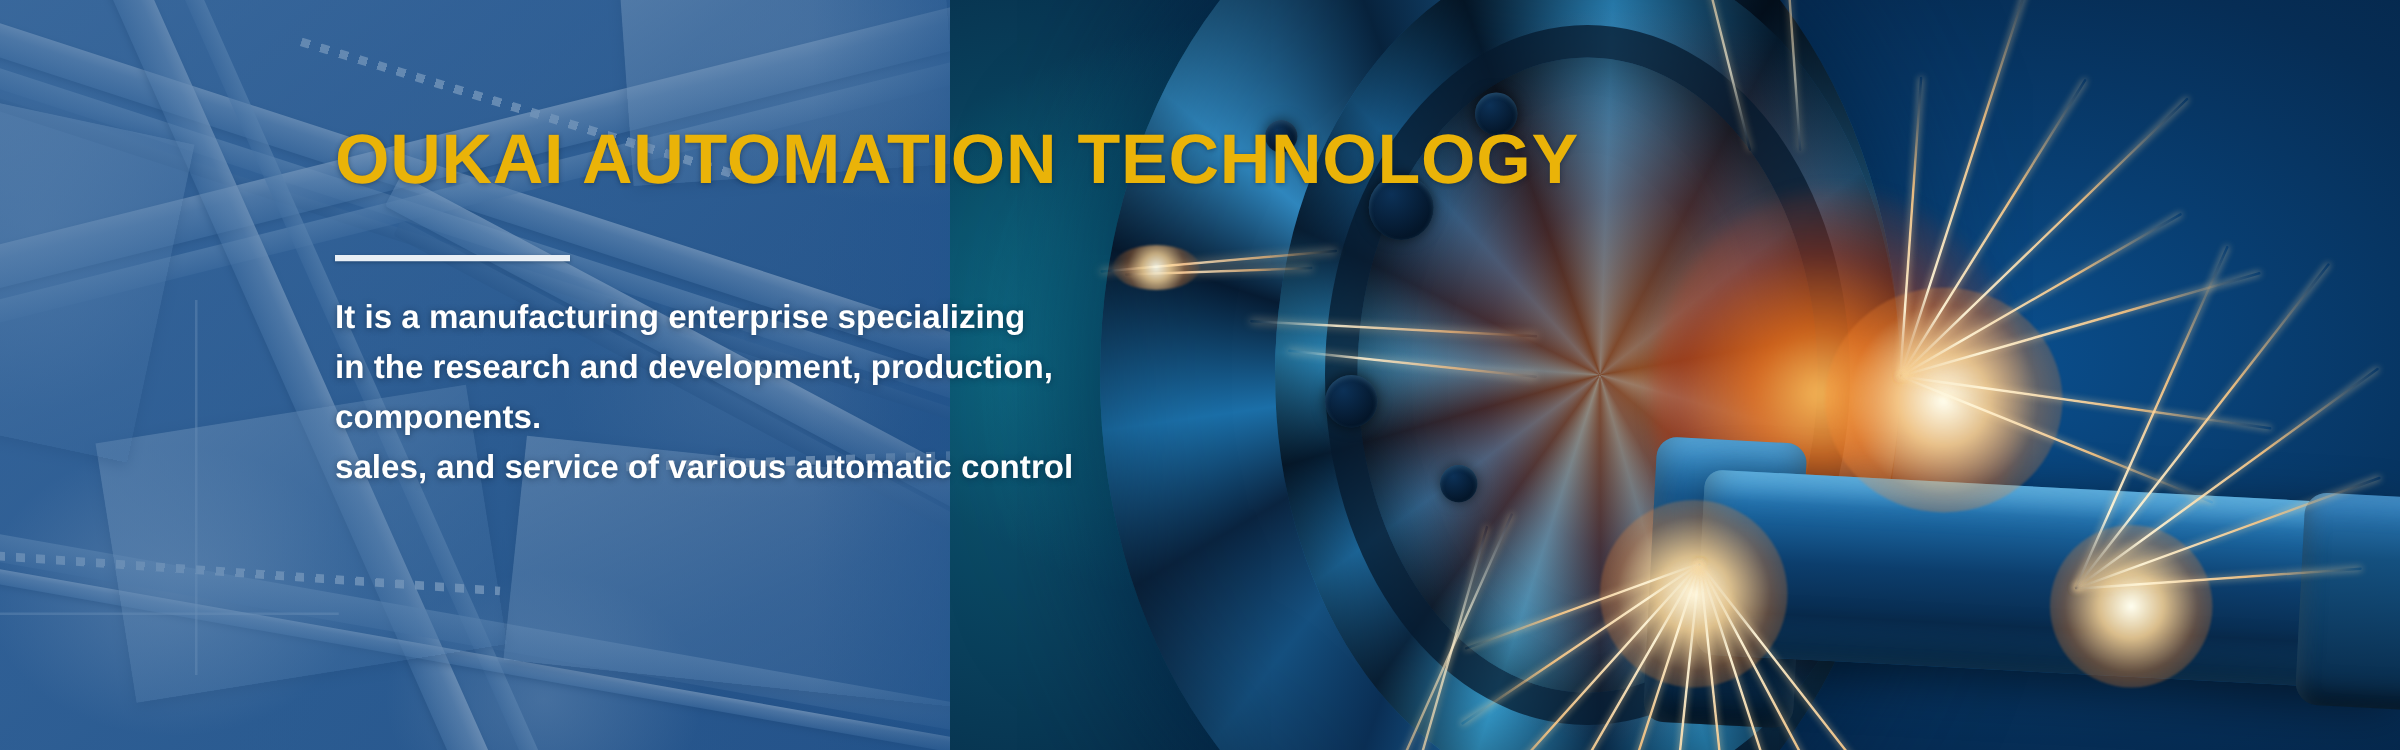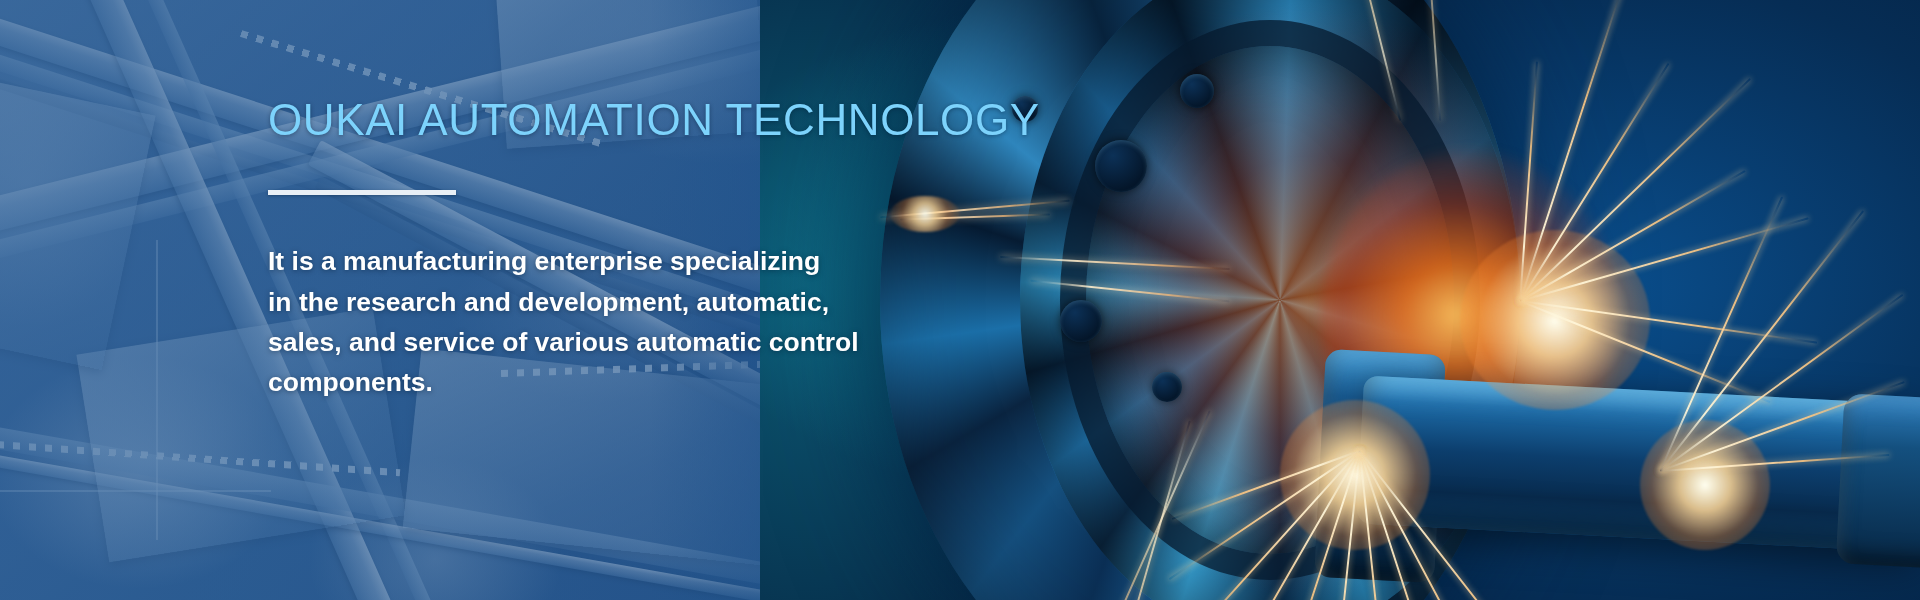--- a/index.html
+++ b/index.html
@@ -245,37 +245,37 @@
   }
 
   
   .content{
     position:absolute;
     left:268px; top:96px;
     width:760px;
     z-index:6;
   }
   .title{
-    font-size:44px;
-    font-weight:400;
+    font-size:56px;
+    font-weight:700;
     letter-spacing:.6px;
-    color:#7dd3fc;
+    color:#eab308;
     line-height:1.1;
     white-space:nowrap;
     text-shadow:0 1px 4px rgba(4,26,50,.45);
   }
   .rule{
     margin-top:46px;
     width:188px;
     height:5px;
     background:#e9eff5;
     box-shadow:0 1px 3px rgba(4,26,50,.35);
   }
   .desc{
-    margin-top:46px;
+    margin-top:24px;
     font-size:26.5px;
     font-weight:700;
     color:#ffffff;
     line-height:1.52;
     text-shadow:0 1px 5px rgba(4,26,50,.5);
   }
   .desc-line{ display:block; white-space:nowrap; }
 </style>
 </head>
 <body>
@@ -376,19 +376,19 @@
     <div class="spark-left" style="left:1030px; top:290px; width:200px; transform:rotate(6deg);"></div>
     <div class="flare" style="left:890px; top:196px; width:70px; height:36px; opacity:.9;"></div>
   </div>
 
 
   <div class="content">
     <h1 class="title">OUKAI AUTOMATION TECHNOLOGY</h1>
     <div class="rule"></div>
     <p class="desc">
       <span class="desc-line">It is a manufacturing enterprise specializing</span>
-      <span class="desc-line">in the research and development, automatic,</span>
+      <span class="desc-line">in the research and development, production,</span>
+      <span class="desc-line">components.</span>
       <span class="desc-line">sales, and service of various automatic control</span>
-      <span class="desc-line">components.</span>
     </p>
   </div>
 
 </div>
 
 </body></html>

